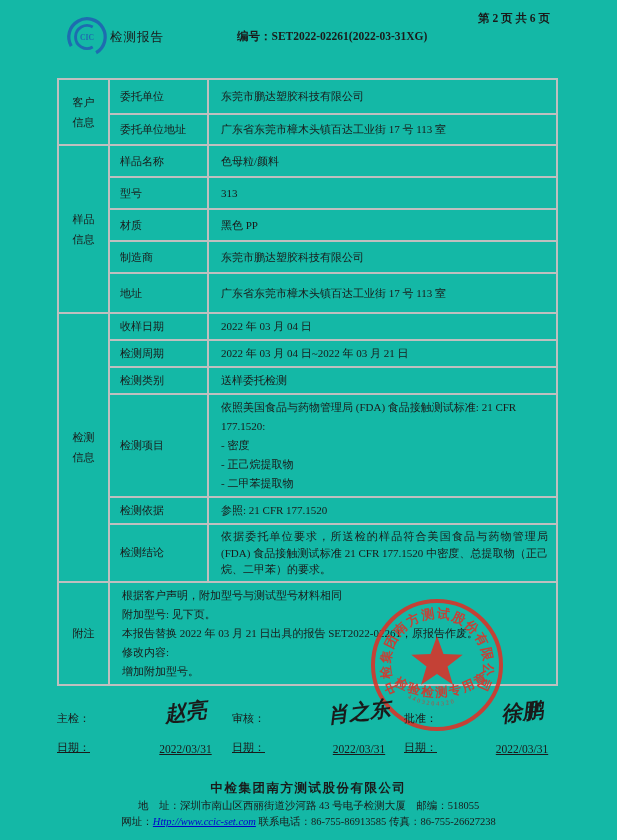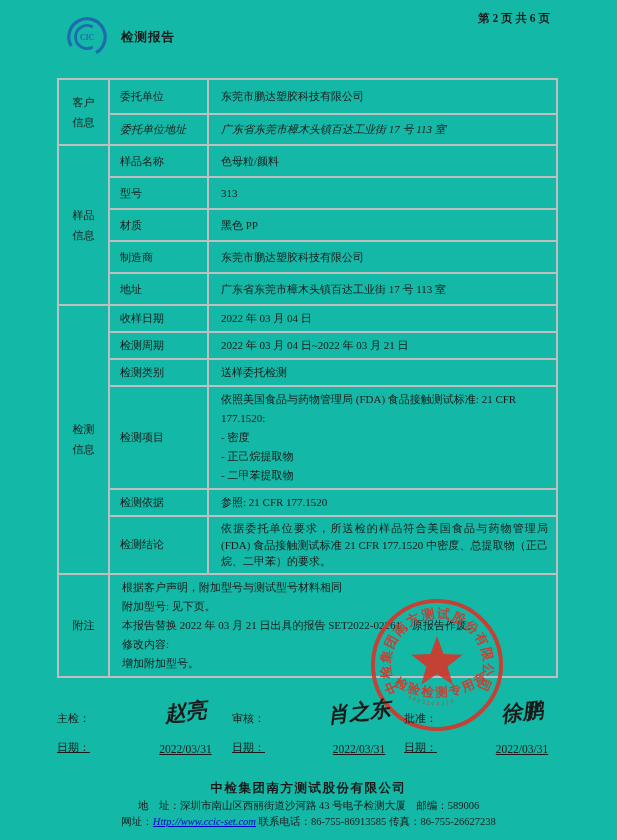--- a/index.html
+++ b/index.html
@@ -6,21 +6,21 @@
   html,body { background:#ffffff; }
   body {
     width:617px; height:840px;
     font-family:"Liberation Serif","DejaVu Serif",serif;
     color:#1a1a1a;
   }
   .page { position:relative; width:617px; height:840px; background:#14b8a6; overflow:hidden; }
 
   
   .logo { position:absolute; left:60px; top:14px; }
-  .hdr-title { position:absolute; left:121px; top:29px; font-size:12.5px; font-weight:bold; letter-spacing:1px; }
+  .hdr-title { position:absolute; left:110px; top:29px; font-size:12.5px; font-weight:normal; letter-spacing:1px; }
   .hdr-no { position:absolute; left:237px; top:29px; font-size:11.5px; font-weight:bold; }
   .hdr-page { position:absolute; left:478px; top:11px; font-size:11.5px; font-weight:bold; }
 
   
   table.main { position:absolute; left:57px; top:78px; width:501px; border-collapse:collapse; table-layout:fixed; }
   table.main td { border:2px solid #bfbfbf; font-size:11px; vertical-align:middle; }
   td.group { width:51px; text-align:center; line-height:20px; padding:12px 0; }
   td.flabel { width:99px; padding:3px 4px 3px 10px; }
   td.fvalue { padding:3px 8px 3px 12px; }
   .line { line-height:19px; }
@@ -53,32 +53,33 @@
 <body>
 
 <div class="page">
 
   <svg class="logo" width="54" height="46" viewBox="0 0 54 48">
     <path d="M 10.55,33.5 A 19,19 0 1 1 36.5,40.45" fill="none" stroke="#1e6cb0" stroke-width="3.4"></path>
     <path d="M 33,13.6 A 12,12 0 1 0 33,34.4" fill="none" stroke="#1e6cb0" stroke-width="3"></path>
     <text x="27" y="27.5" text-anchor="middle" font-size="8" font-weight="bold" fill="#1e6cb0" font-family="Liberation Serif, serif">CIC</text>
   </svg>
   <div class="hdr-title">检测报告</div>
+  <div class="hdr-no">编号：SET2022-02261(2022-03-31XG)</div>
   <div class="hdr-page">第 2 页 共 6 页</div>
 
   <table class="main">
     <tbody>
         <tr style="height: 30px;">
           <td class="group" rowspan="2">客户<br>信息</td>
           <td class="flabel">委托单位</td>
           <td class="fvalue">
             <div class="line">东莞市鹏达塑胶科技有限公司</div>
           </td>
         </tr>
-        <tr style="height: 22px; font-style: italic;">
+        <tr style="height: 22px;">
           <td class="flabel">委托单位地址</td>
           <td class="fvalue">
             <div class="line">广东省东莞市樟木头镇百达工业街 17 号 113 室</div>
           </td>
         </tr>
         <tr style="height: 32px;">
           <td class="group" rowspan="5">样品<br>信息</td>
           <td class="flabel">样品名称</td>
           <td class="fvalue">
             <div class="line">色母粒/颜料</div>
@@ -95,21 +96,21 @@
           <td class="fvalue">
             <div class="line">黑色 PP</div>
           </td>
         </tr>
         <tr style="height: 32px;">
           <td class="flabel">制造商</td>
           <td class="fvalue">
             <div class="line">东莞市鹏达塑胶科技有限公司</div>
           </td>
         </tr>
-        <tr style="height: 32px;">
+        <tr style="height: 40px;">
           <td class="flabel">地址</td>
           <td class="fvalue">
             <div class="line">广东省东莞市樟木头镇百达工业街 17 号 113 室</div>
           </td>
         </tr>
         <tr style="height: 25px;">
           <td class="group" rowspan="6">检测<br>信息</td>
           <td class="flabel">收样日期</td>
           <td class="fvalue">
             <div class="line">2022 年 03 月 04 日</div>
@@ -207,17 +208,17 @@
       </div>
       <div class="sig-col c3">
         <span class="sig-date-label">日期：</span>
         <span class="sig-date">2022/03/31</span>
       </div>
     </div>
   </div>
 
   <div class="footer">
     <div class="f-company">中检集团南方测试股份有限公司</div>
-    <div class="f-line">地　址：深圳市南山区西丽街道沙河路 43 号电子检测大厦　邮编：589006</div>
+    <div class="f-line">地　址：深圳市南山区西丽街道沙河路 43 号电子检测大厦　邮编：518055</div>
     <div class="f-line"><span>网址：</span><a class="f-url" href="#">Http://www.ccic-set.com</a><span> 联系电话：86-755-86913585 传真：86-755-26627238</span></div>
   </div>
 
 </div>
 
 </body></html>

